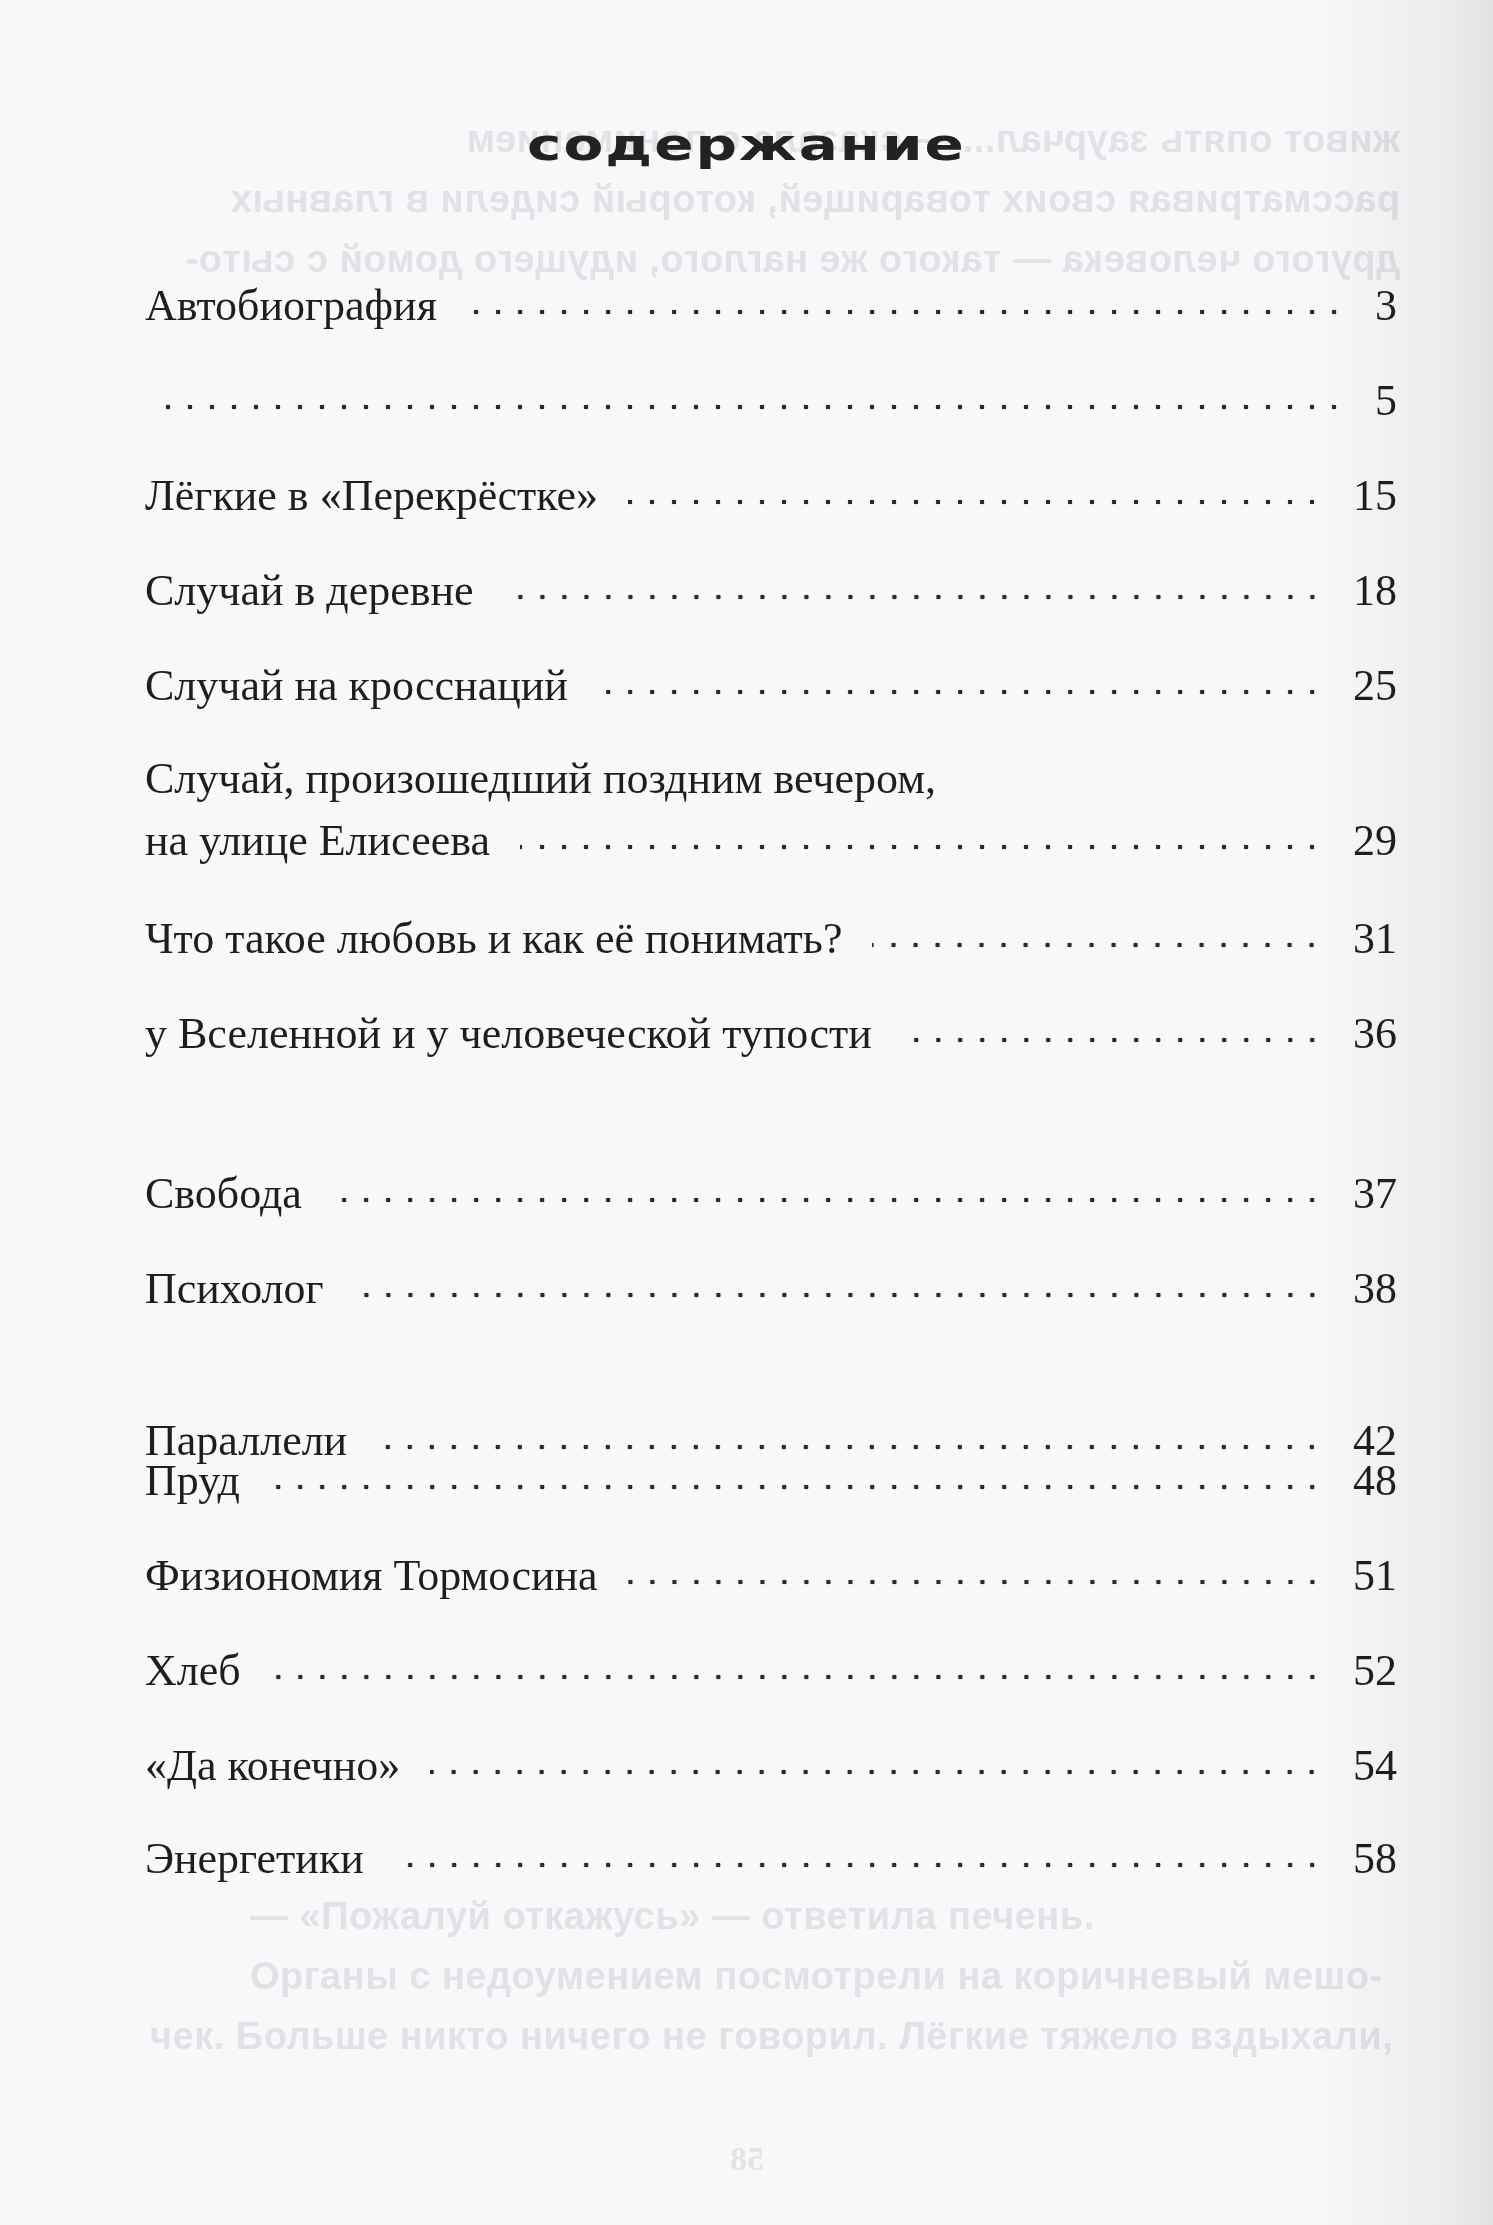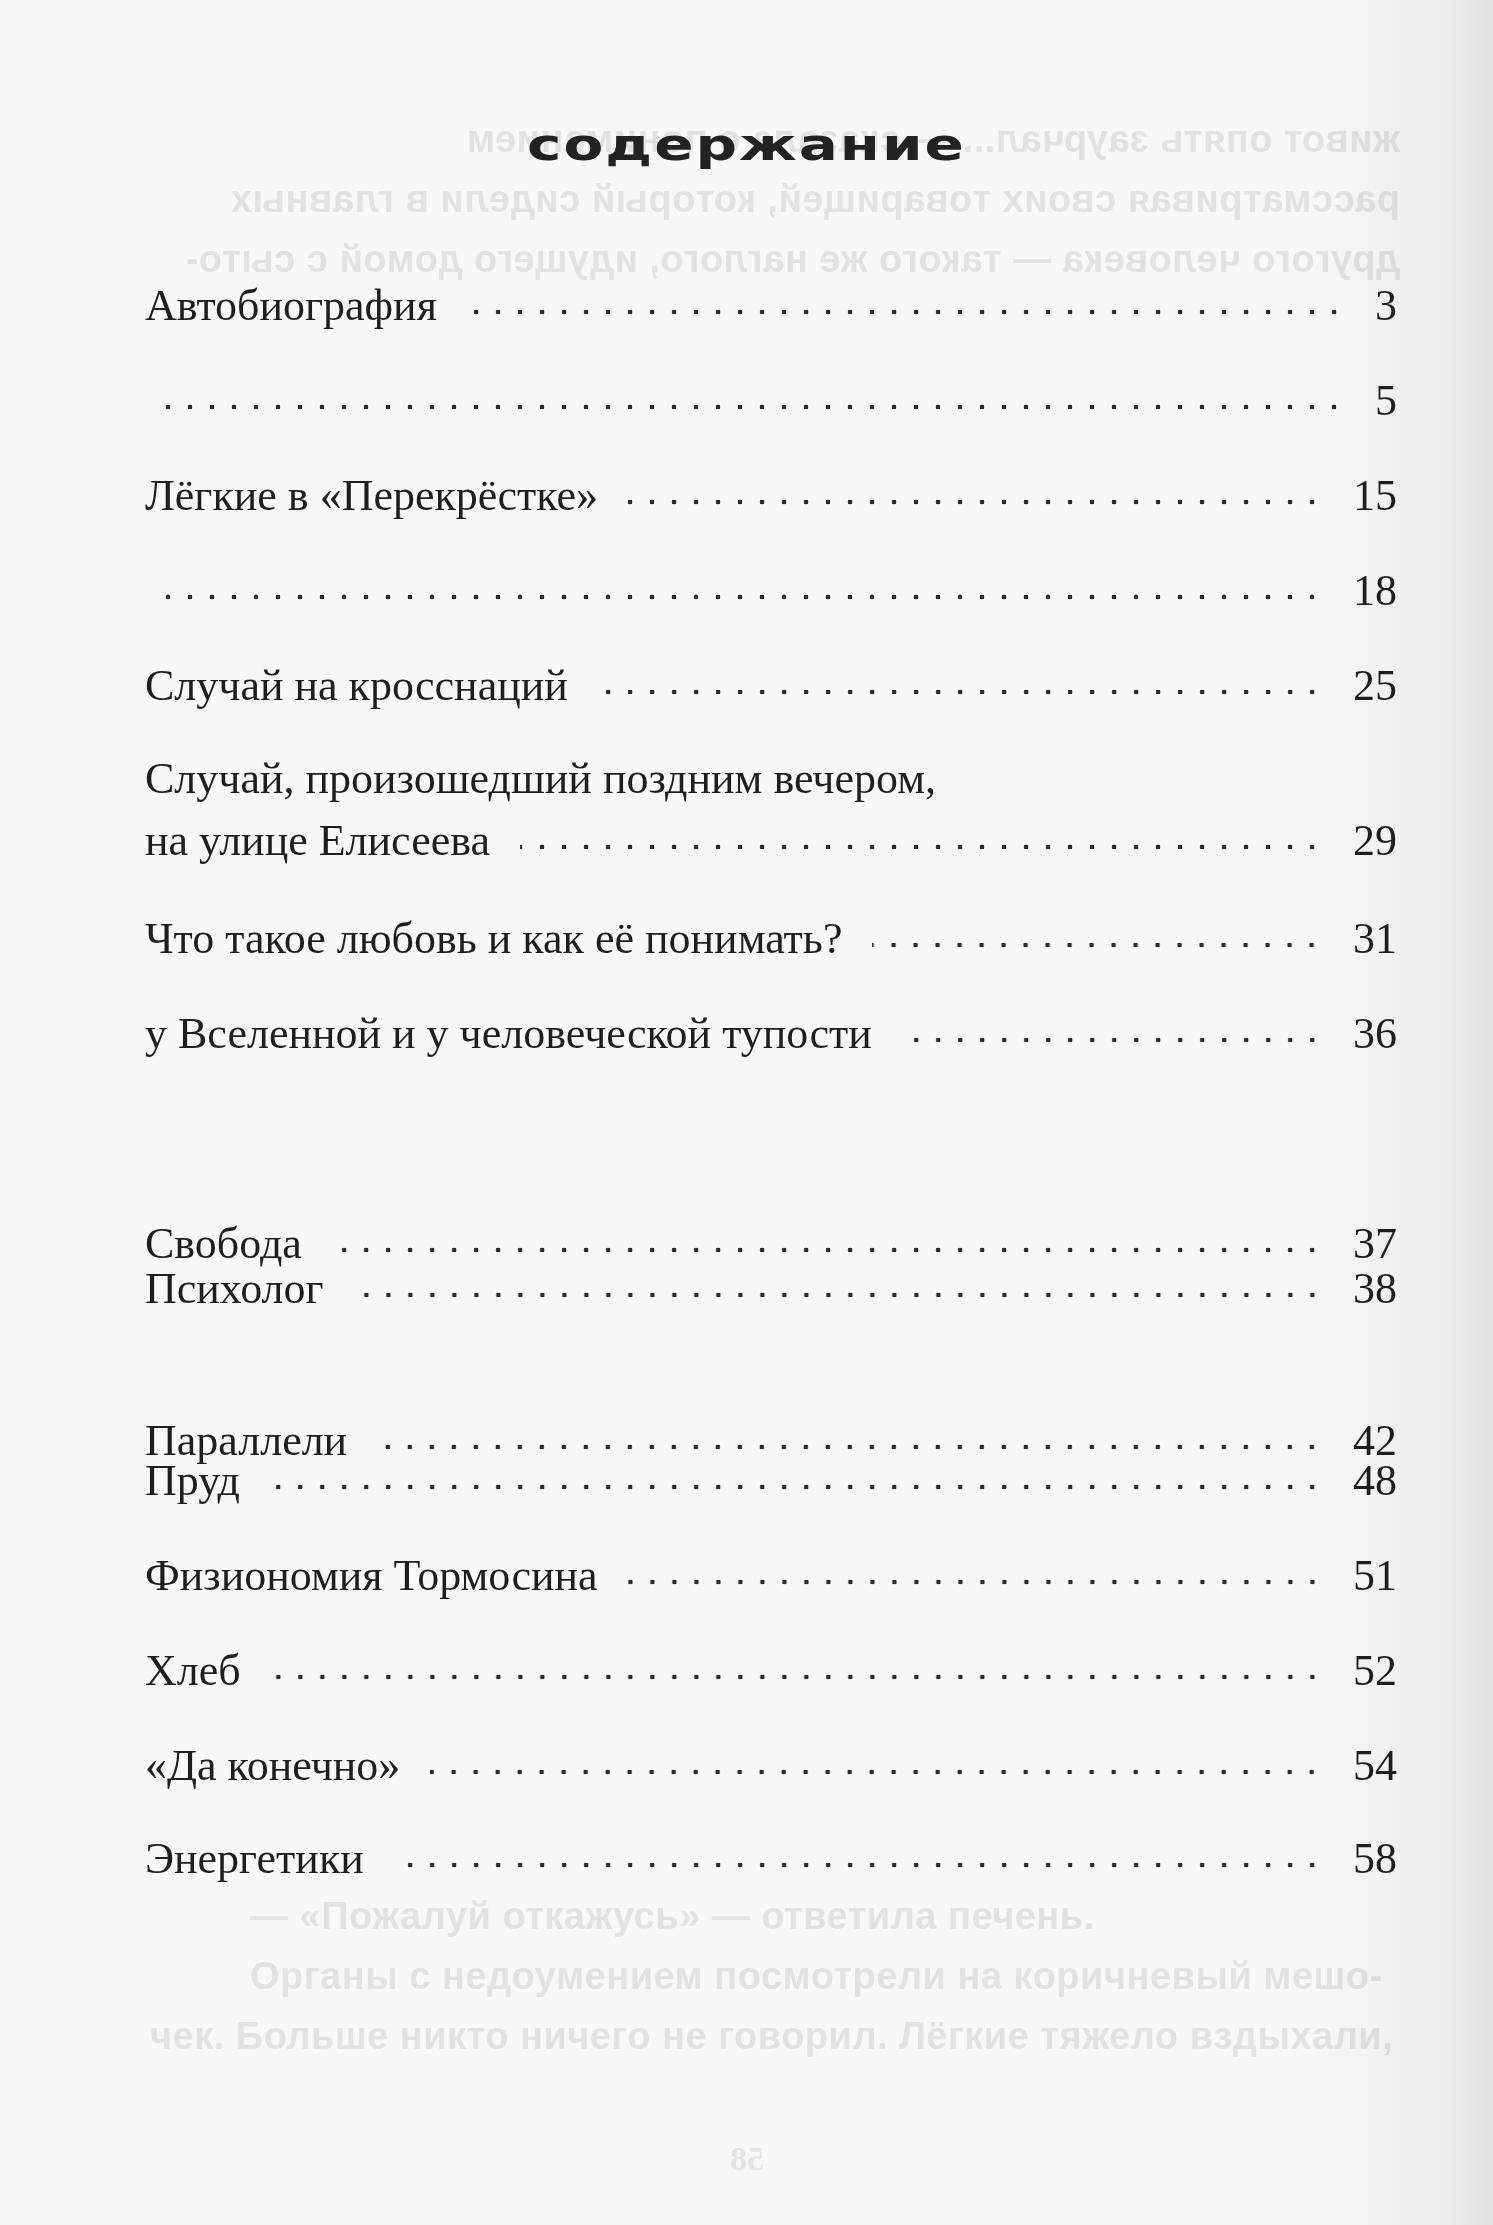--- a/index.html
+++ b/index.html
@@ -79,20 +79,21 @@
   </div>
   <div class="entry" style="top:465px">
     <div class="line">
         <span class="text">Лёгкие в «Перекрёстке»</span>
         <span class="dots"></span>
         <span class="page">15</span>
       </div>
   </div>
   <div class="entry" style="top:560px">
     <div class="line">
+        <span class="text">Случай в деревне</span>
         <span class="dots"></span>
         <span class="page">18</span>
       </div>
   </div>
   <div class="entry" style="top:655px">
     <div class="line">
         <span class="text">Случай на кросснаций</span>
         <span class="dots"></span>
         <span class="page">25</span>
       </div>
@@ -114,21 +115,21 @@
         <span class="page">31</span>
       </div>
   </div>
   <div class="entry" style="top:1003px">
     <div class="line">
         <span class="text">у Вселенной и у человеческой тупости</span>
         <span class="dots"></span>
         <span class="page">36</span>
       </div>
   </div>
-  <div class="entry" style="top:1213px">
+  <div class="entry" style="top:1163px">
     <div class="line">
         <span class="text">Свобода</span>
         <span class="dots"></span>
         <span class="page">37</span>
       </div>
   </div>
   <div class="entry" style="top:1258px">
     <div class="line">
         <span class="text">Психолог</span>
         <span class="dots"></span>

